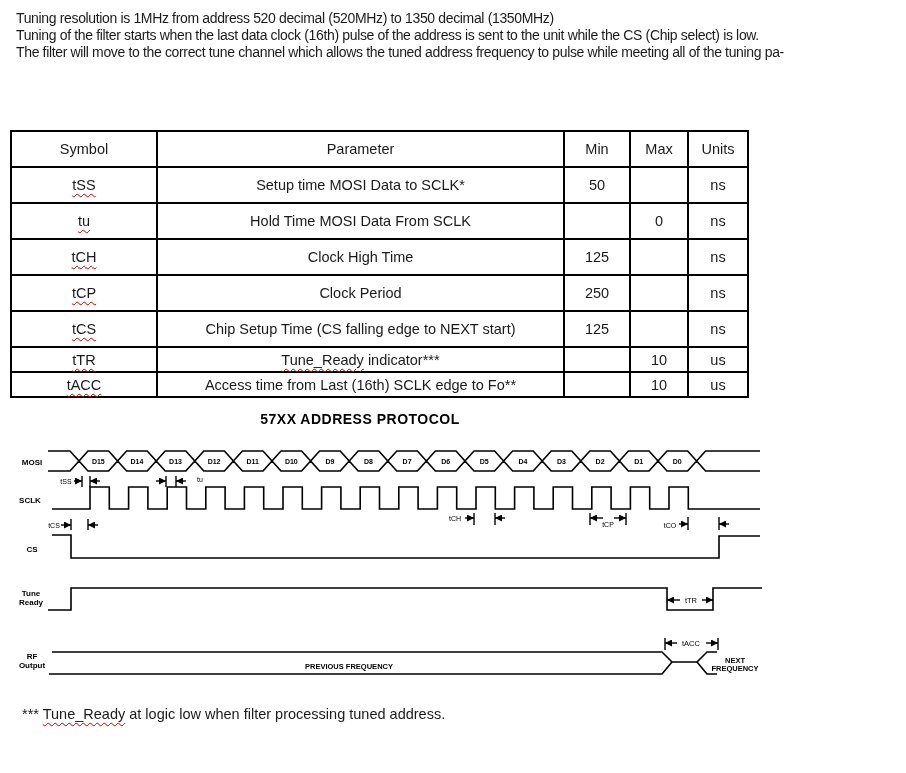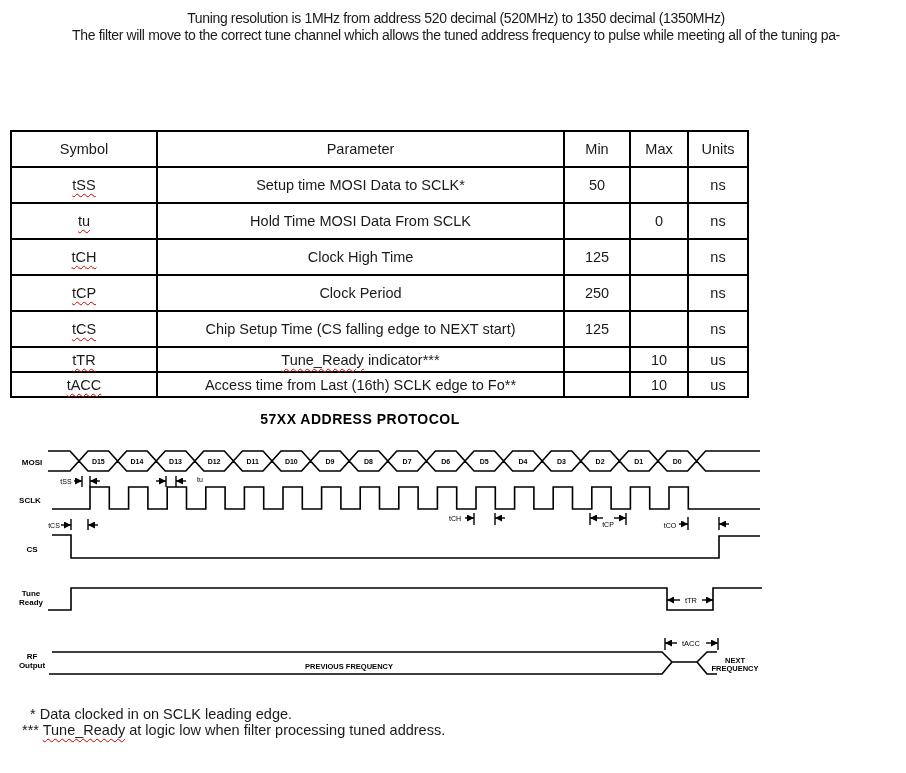--- a/index.html
+++ b/index.html
@@ -1,33 +1,34 @@
 <!DOCTYPE html>
 <html><head>
   <meta charset="utf-8">
   <style>
     html, body { margin: 0; padding: 0; background: #ffffff; }
     body { width: 906px; height: 773px; position: relative; overflow: hidden; color: #000; font-family: "Liberation Sans", sans-serif; }
     .intro { position: absolute; left: 16px; top: 10px; width: 880px; font-size: 14px; line-height: 17px; color: #1a1a1a; letter-spacing: -0.35px; }
-    .intro p { margin: 0; text-align: center; }
+    .intro p { margin: 0; }
     table.spec { position: absolute; left: 10px; top: 130px; border-collapse: collapse; font-size: 14.5px; color: #1a1a1a; }
     table.spec td, table.spec th { border: 2px solid #000; text-align: center; font-weight: normal; padding: 0; }
     table.spec tr { height: 36px; }
     table.spec tr.short { height: 25px; }
     .sym { text-decoration: underline wavy #cc0000; text-decoration-thickness: 1px; text-underline-offset: 3px; }
     .diagram { position: absolute; left: 0; top: 400px; }
     .footnotes { position: absolute; left: 22px; top: 706px; font-size: 14.5px; line-height: 16px; color: #1a1a1a; }
     .footnotes div { white-space: pre; }
     .wavy { text-decoration: underline wavy #cc0000; text-decoration-thickness: 1px; text-underline-offset: 3px; }
   </style>
 </head>
 <body>
 
 <div class="intro">
   <p>Tuning resolution is 1MHz from address 520 decimal  (520MHz) to 1350 decimal (1350MHz)</p>
+  <p>Tuning of the filter starts when the last data clock (16th) pulse of the address is sent to the unit while the CS (Chip select) is low.</p>
   <p>The filter will move to the correct tune channel which allows the tuned address frequency to pulse while meeting all of the tuning pa-</p>
 </div>
 
 <table class="spec">
   <colgroup>
     <col style="width:146px">
       <col style="width:407px">
       <col style="width:66px">
       <col style="width:58px">
       <col style="width:60px">
@@ -192,15 +193,14 @@
   <text x="200" y="482" text-anchor="middle" font-size="7">tu</text>
   <text x="54" y="528" text-anchor="middle" font-size="7">tCS</text>
   <text x="455" y="521" text-anchor="middle" font-size="7">tCH</text>
   <text x="608" y="527" text-anchor="middle" font-size="7">tCP</text>
   <text x="670" y="528" text-anchor="middle" font-size="7">tCO</text>
   <text x="691" y="603" text-anchor="middle" font-size="7.5">tTR</text>
   <text x="691" y="646" text-anchor="middle" font-size="7.5">tACC</text>
 </svg>
 
 <div class="footnotes">
-  <div>  * Data clocked in on SCLK leading edge.</div>
   <div><span>*** </span><span class="wavy">Tune_Ready</span><span> at logic low when filter processing tuned address.</span></div>
 </div>
 
 </body></html>

